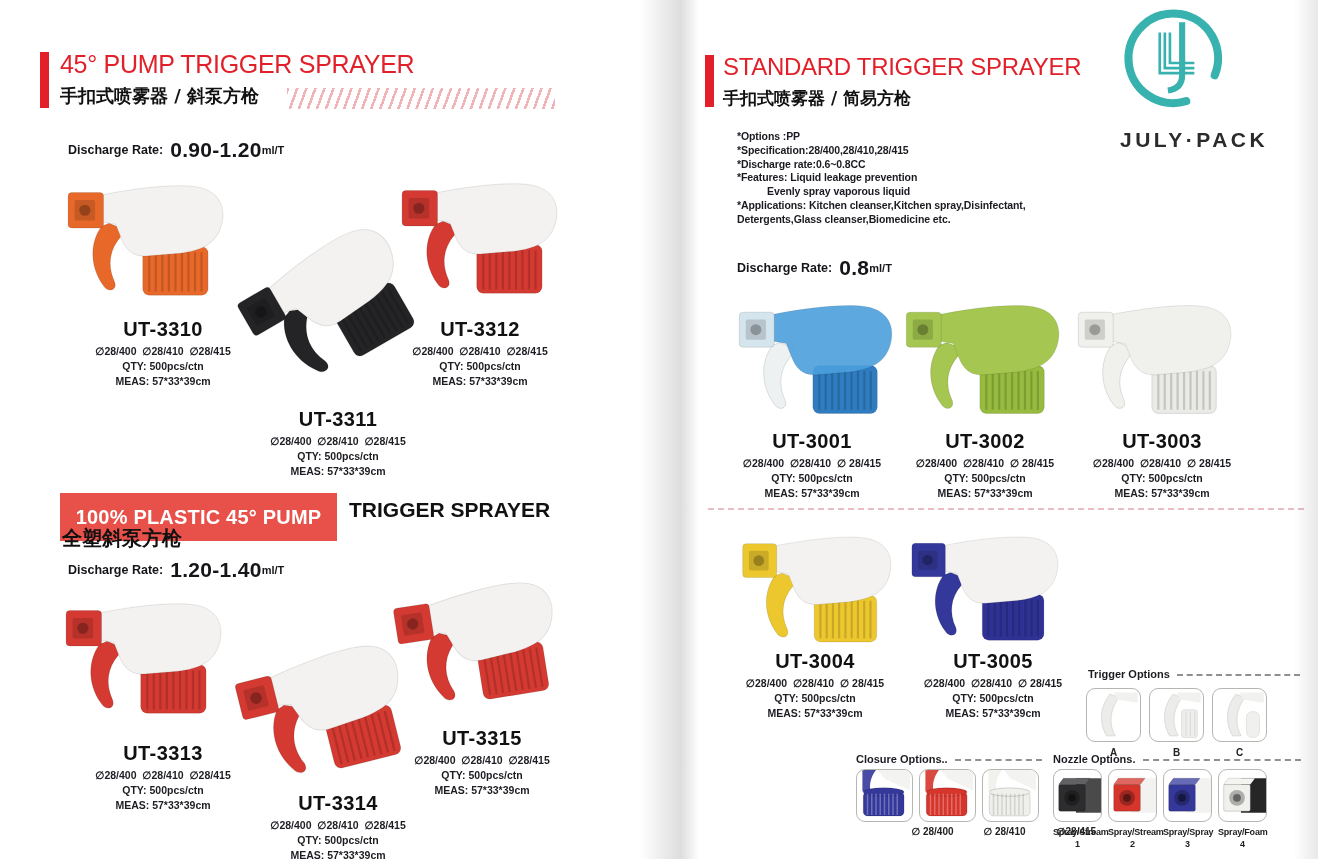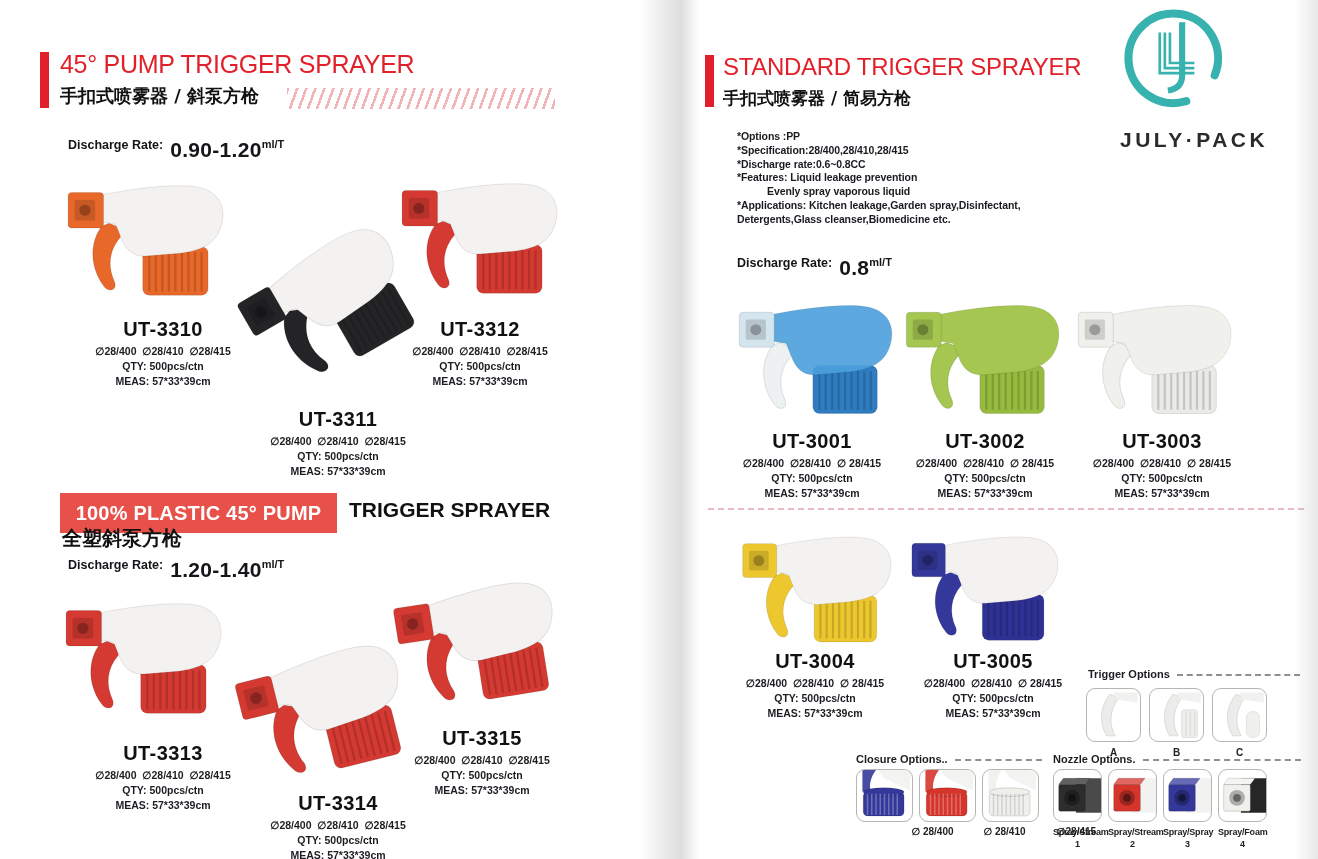--- a/index.html
+++ b/index.html
@@ -16,21 +16,21 @@
   .sec-sub { font-weight:bold; color:#111; white-space:nowrap; font-family:"DejaVu Sans", sans-serif; }
   .hatch {
     background:repeating-linear-gradient(110deg,#f0b4b6 0 2.5px, rgba(255,255,255,0) 2.5px 8.5px);
   }
   .red-box {
     background:#e8504a; color:#fff; font-weight:bold; text-align:center;
     display:flex; align-items:center; justify-content:center; letter-spacing:0.2px; white-space:nowrap;
   }
 
   
-  .discharge { display:flex; align-items:flex-start; white-space:nowrap; }
+  .discharge { display:flex; align-items:center; white-space:nowrap; }
   .d-label { font-size:12.5px; font-weight:bold; margin-right:7px; }
   .d-value { font-size:21px; font-weight:bold; letter-spacing:0.3px; }
   .d-unit  { font-size:11px; font-weight:bold; }
 
   
   .plabel { width:200px; text-align:center; }
   .plabel .model { font-size:20px; font-weight:bold; letter-spacing:0.4px; margin-bottom:3px; color:#111; }
   .plabel .spec  { font-size:10.5px; font-weight:bold; line-height:15px; white-space:pre; color:#1c1c22; }
 
   .sprayer-holder svg { width:100%; height:100%; display:block; }
@@ -149,21 +149,21 @@
     <div class="spec">QTY: 500pcs/ctn</div>
     <div class="spec">MEAS: 57*33*39cm</div>
     </div>
   <div class="abs plabel" style="left:380px; top:318px;">
       <div class="model">UT-3312</div>
     <div class="spec">∅28/400  ∅28/410  ∅28/415</div>
     <div class="spec">QTY: 500pcs/ctn</div>
     <div class="spec">MEAS: 57*33*39cm</div>
     </div>
 
-  <div class="abs red-box" style="left:60px; top:493px; width:277px; height:40px; font-size:20px;">100% PLASTIC 45° PUMP</div>
+  <div class="abs red-box" style="left:60px; top:493px; width:277px; height:48px; font-size:20px;">100% PLASTIC 45° PUMP</div>
   <div class="abs" style="left:349px; top:498px; font-size:21px; font-weight:bold; color:#111; white-space:nowrap;">TRIGGER SPRAYER</div>
   <div class="abs sec-sub" style="left:62px; top:525px; font-size:20px;">全塑斜泵方枪</div>
 
   <div class="abs discharge" style="left:68px; top:558px;">
     <span class="d-label">Discharge Rate:</span>
     <span class="d-value">1.20-1.40</span>
     <span class="d-unit">ml/T</span>
   </div>
 
   <div class="abs sprayer-holder" style="left:62px; top:590px; width:178px; height:140px;">
@@ -248,21 +248,21 @@
   <div class="abs red-bar" style="left:705px; top:55px; width:9px; height:52px;"></div>
   <div class="abs sec-title" style="left:723px; top:53px; font-size:24px;">STANDARD TRIGGER SPRAYER</div>
   <div class="abs sec-sub" style="left:723px; top:87px; font-size:17px;">手扣式喷雾器 / 简易方枪</div>
 
   <div class="abs" id="spec-lines" style="left:737px; top:130px;">
       <div class="spec-line">*Options :PP</div>
       <div class="spec-line">*Specification:28/400,28/410,28/415</div>
       <div class="spec-line">*Discharge rate:0.6~0.8CC</div>
       <div class="spec-line">*Features: Liquid leakage prevention</div>
       <div class="spec-line indent">Evenly spray vaporous liquid</div>
-      <div class="spec-line">*Applications: Kitchen leakage,Garden spray,Disinfectant,</div>
+      <div class="spec-line">*Applications: Kitchen cleanser,Kitchen spray,Disinfectant,</div>
       <div class="spec-line">Detergents,Glass cleanser,Biomedicine etc.</div>
     </div>
 
   <div class="abs discharge" style="left:737px; top:256px;">
     <span class="d-label">Discharge Rate:</span>
     <span class="d-value">0.8</span>
     <span class="d-unit">ml/T</span>
   </div>
 
   <div class="abs sprayer-holder" style="left:735px; top:292px; width:176px; height:138px;">

